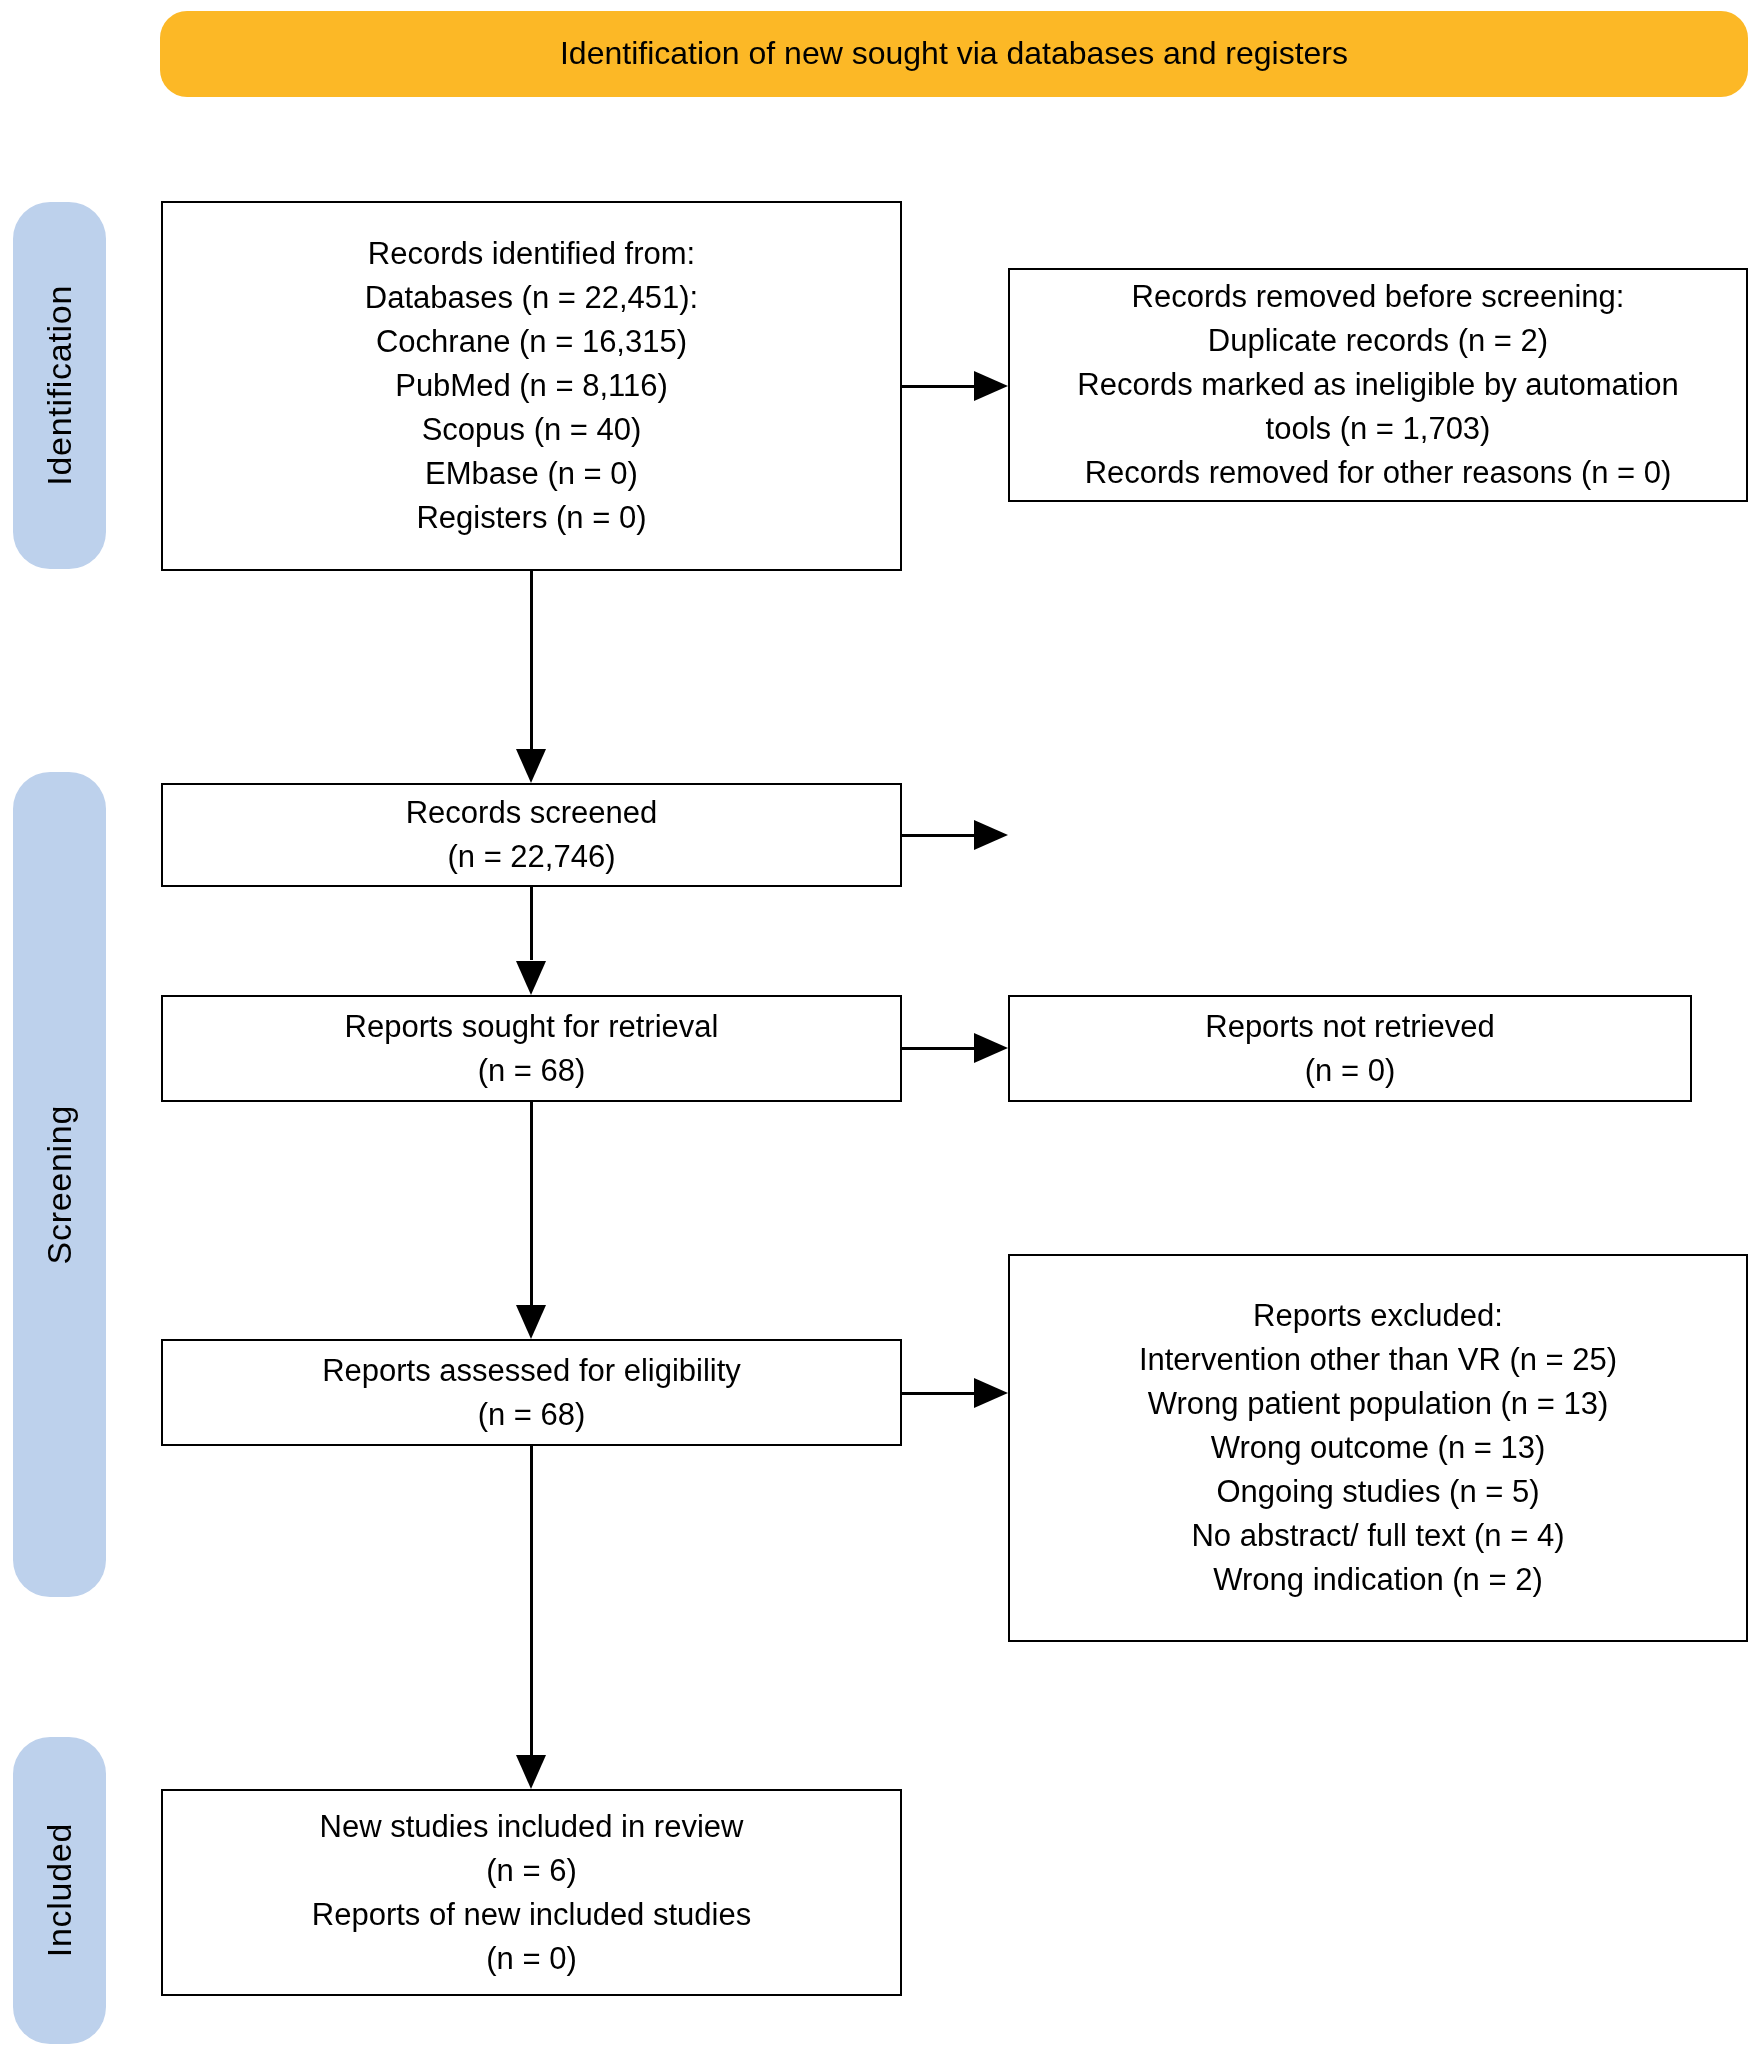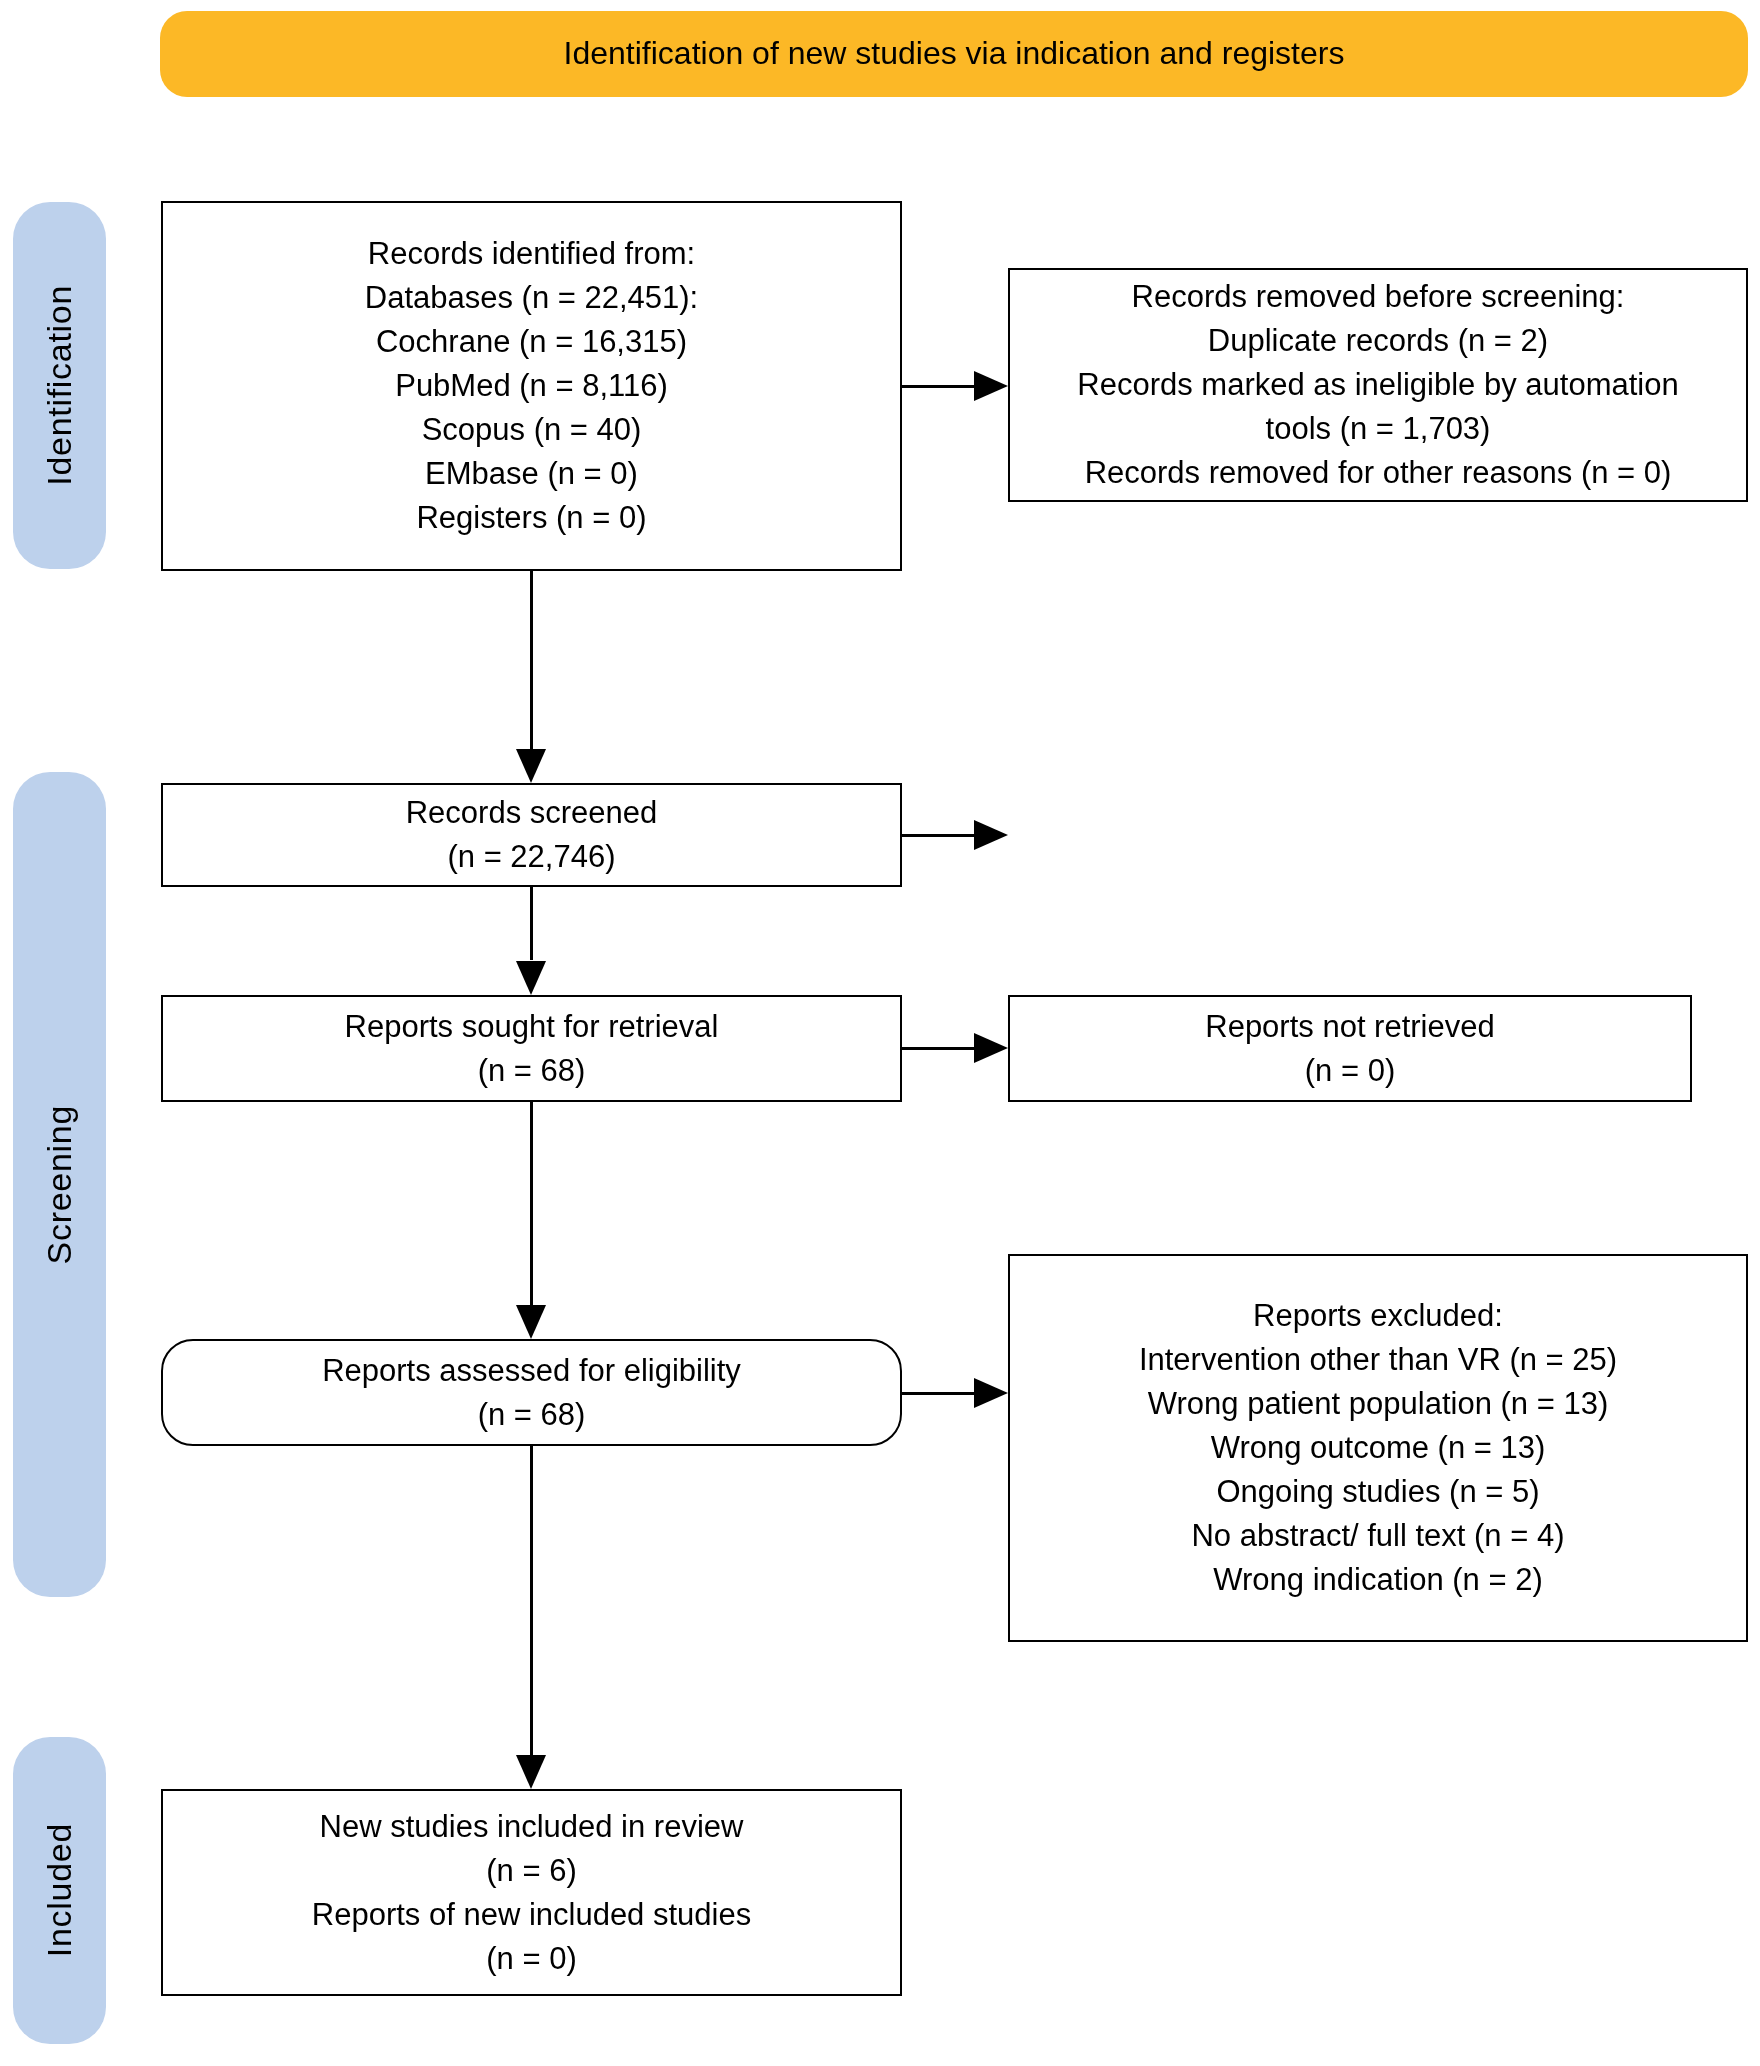--- a/index.html
+++ b/index.html
@@ -67,21 +67,21 @@
     border-bottom:15.5px solid transparent;
     border-left:34px solid var(--ink);
   }
 </style>
 </head>
 <body>
 
 <div id="canvas">
 
   <div class="banner">
-    <span>Identification of new studies via indication and registers</span>
+    <span>Identification of new sought via databases and registers</span>
   </div>
 
   <div class="pill" style="top:202px;height:367px;">
     <span class="vtext">Identification</span>
   </div>
   <div class="pill" style="top:772px;height:825px;">
     <span class="vtext">Screening</span>
   </div>
   <div class="pill" style="top:1737px;height:307px;">
     <span class="vtext">Included</span>
@@ -100,21 +100,21 @@
   <div class="box" style="left:161px;top:783px;width:741px;height:104px;">
     <div>Records screened</div>
     <div>(n = 22,746)</div>
   </div>
 
   <div class="box" style="left:161px;top:995px;width:741px;height:107px;">
     <div>Reports sought for retrieval</div>
     <div>(n = 68)</div>
   </div>
 
-  <div class="box" style="left:161px;top:1339px;width:741px;height:107px;border-radius:32px;">
+  <div class="box" style="left:161px;top:1339px;width:741px;height:107px;">
     <div>Reports assessed for eligibility</div>
     <div>(n = 68)</div>
   </div>
 
   <div class="box" style="left:161px;top:1789px;width:741px;height:207px;">
     <div>New studies included in review</div>
     <div>(n = 6)</div>
     <div>Reports of new included studies</div>
     <div>(n = 0)</div>
   </div>

